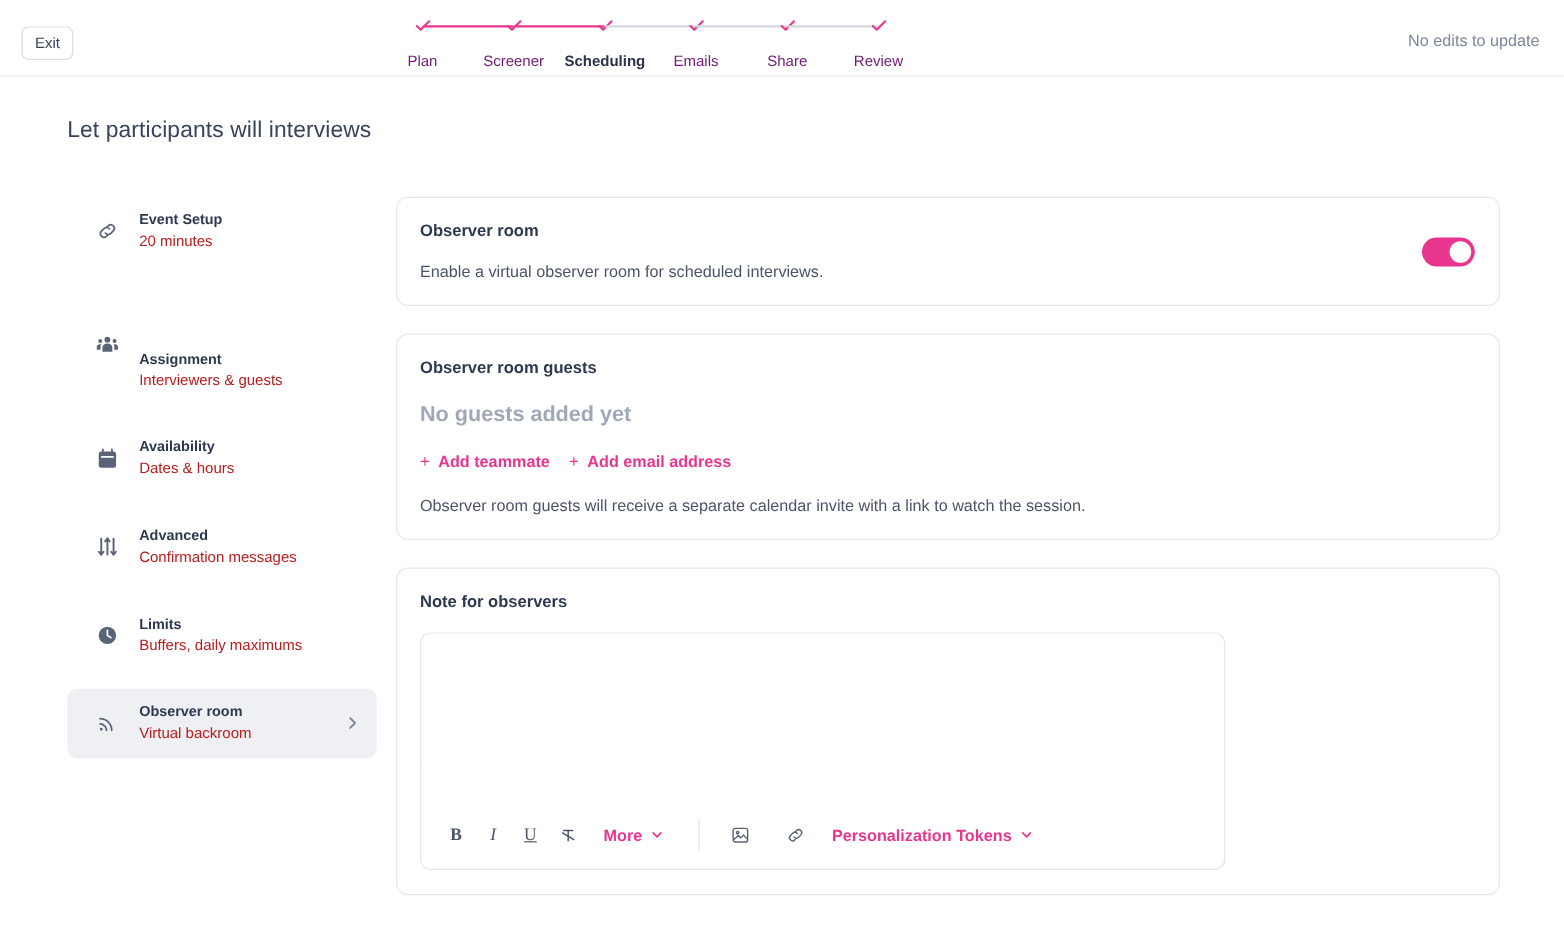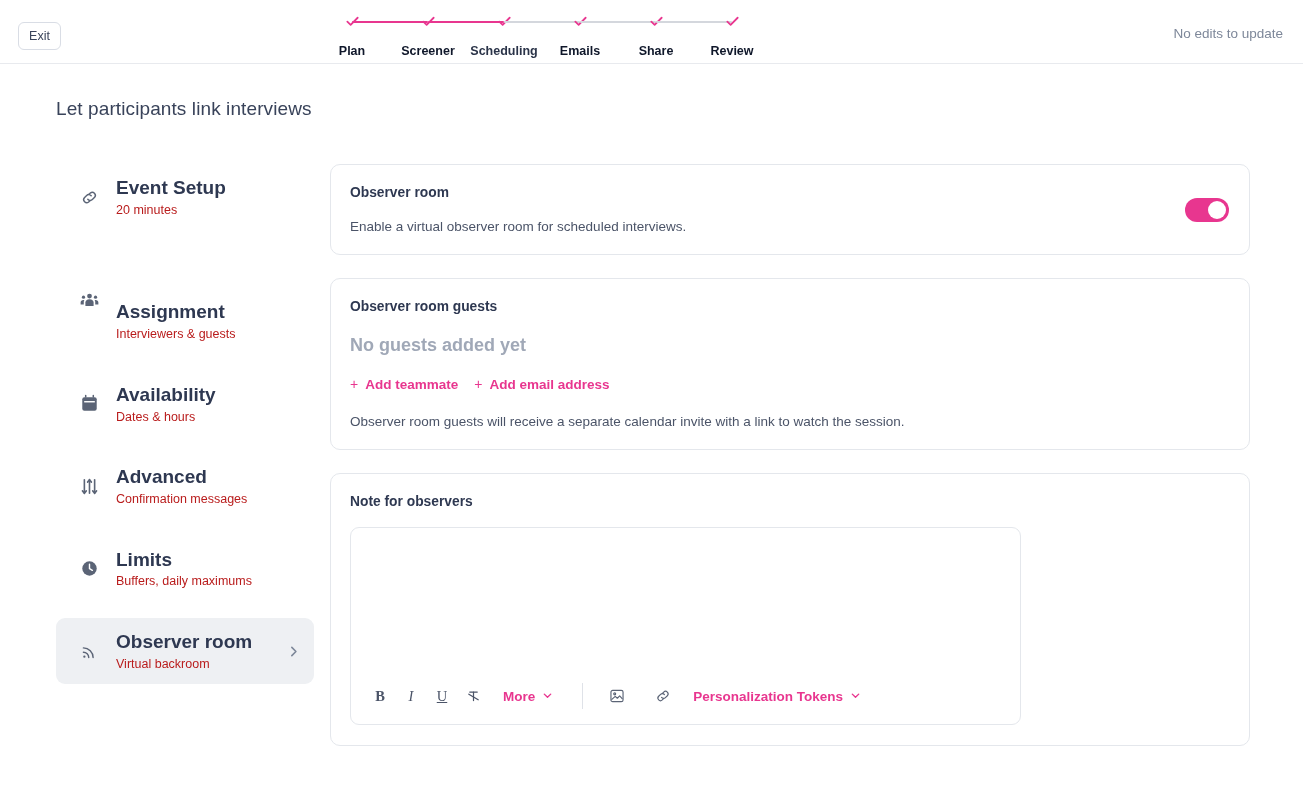--- a/index.html
+++ b/index.html
@@ -54,23 +54,22 @@
   }
   .step-check {
     height: 14px;
     display: flex;
     align-items: center;
     justify-content: center;
   }
   .step-label {
     margin-top: 16px;
     font-size: 12.5px;
-    color: #0f172a;
+    color: #701a75;
     white-space: nowrap;
-    font-weight: bold;
   }
   .step.current .step-label {
     color: #2a3348;
     font-weight: bold;
   }
   .step-connector {
     width: 76px;
     height: 2px;
     margin-top: 7px;
     border-radius: 2px;
@@ -152,21 +151,21 @@
     width: 22px;
     flex: 0 0 22px;
     display: flex;
     align-items: center;
     justify-content: center;
     color: #5b6476;
     margin-left: 16px;
   }
   .nav-text { flex: 1; min-width: 0; }
   .nav-title {
-    font-size: 19px;
+    font-size: 12px;
     font-weight: bold;
     color: #2e3851;
     line-height: 1.25;
   }
   .nav-sub {
     font-size: 12.5px;
     color: #b91c1c;
     margin-top: 3px;
     line-height: 1.25;
   }
@@ -390,21 +389,21 @@
           </svg>
         </div>
         <div class="step-label">Review</div>
       </div>
     </div>
 
   <div class="update-status">No edits to update</div>
 </div>
 
 <div class="page-header">
-  <div class="page-title">Let participants link interviews</div>
+  <div class="page-title">Let participants will interviews</div>
 
 </div>
 
 <div class="body-wrap">
 
   <div class="sidebar" id="sidebar">
       <div class="nav-item">
         <span class="nav-icon">
           <svg width="19" height="19" viewBox="0 0 20 20" fill="none" stroke="currentColor" stroke-width="1.5" stroke-linecap="round" stroke-linejoin="round">
             <path d="M8.2 11.8a3.2 3.2 0 0 0 4.8.35l2.4-2.4a3.2 3.2 0 0 0-4.5-4.5L9.5 6.6"></path>

